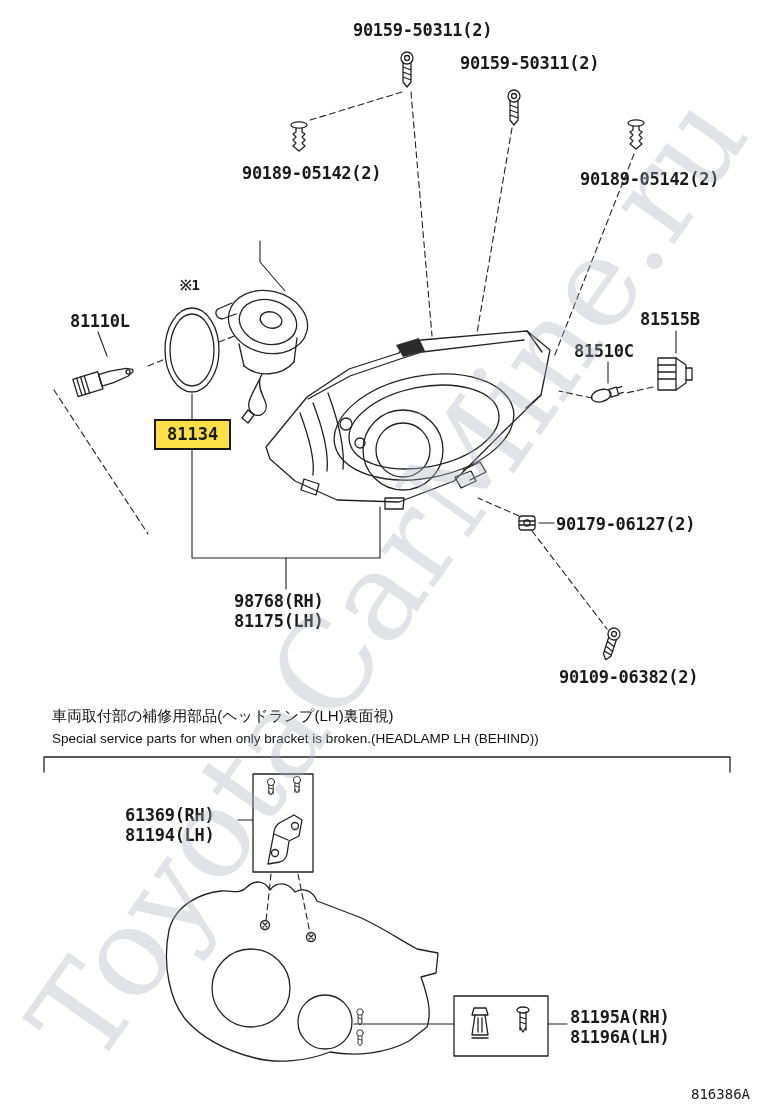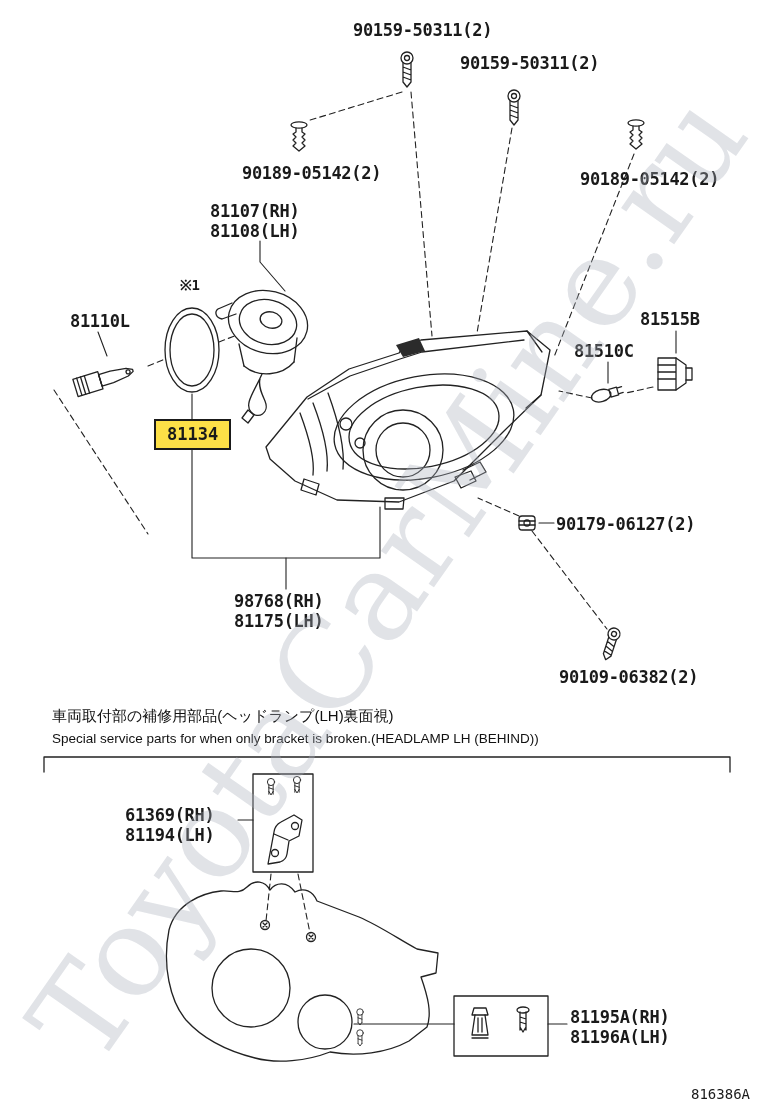--- a/index.html
+++ b/index.html
@@ -185,24 +185,20 @@
       <ellipse cx="0" cy="2" rx="6" ry="3"></ellipse>
       <path d="M-3,4 v18 M3,4 v18 M-3,9 l6,2 M-3,14 l6,2 M-3,19 l3,5 3,-5"></path>
     </g>
   </svg>
 
   <div class="lbl" style="left:345px;top:20px">90159-50311(2)</div>
   <div class="lbl" style="left:452px;top:53px">90159-50311(2)</div>
   <div class="lbl" style="left:234px;top:163px">90189-05142(2)</div>
   <div class="lbl" style="left:572px;top:169px">90189-05142(2)</div>
 
-  <div class="lbl" style="left:202px;top:201px">
-    <div>81107(RH)</div>
-    <div>81108(LH)</div>
-  </div>
 
   <div class="lbl small" style="left:172px;top:277px">※1</div>
   <div class="lbl" style="left:62px;top:311px">81110L</div>
   <div class="box-label" style="left:146px;top:419px">81134</div>
   <div class="lbl" style="left:632px;top:309px">81515B</div>
   <div class="lbl" style="left:566px;top:341px">81510C</div>
   <div class="lbl" style="left:548px;top:514px">90179-06127(2)</div>
 
   <div class="lbl" style="left:226px;top:591px">
     <div>98768(RH)</div>

